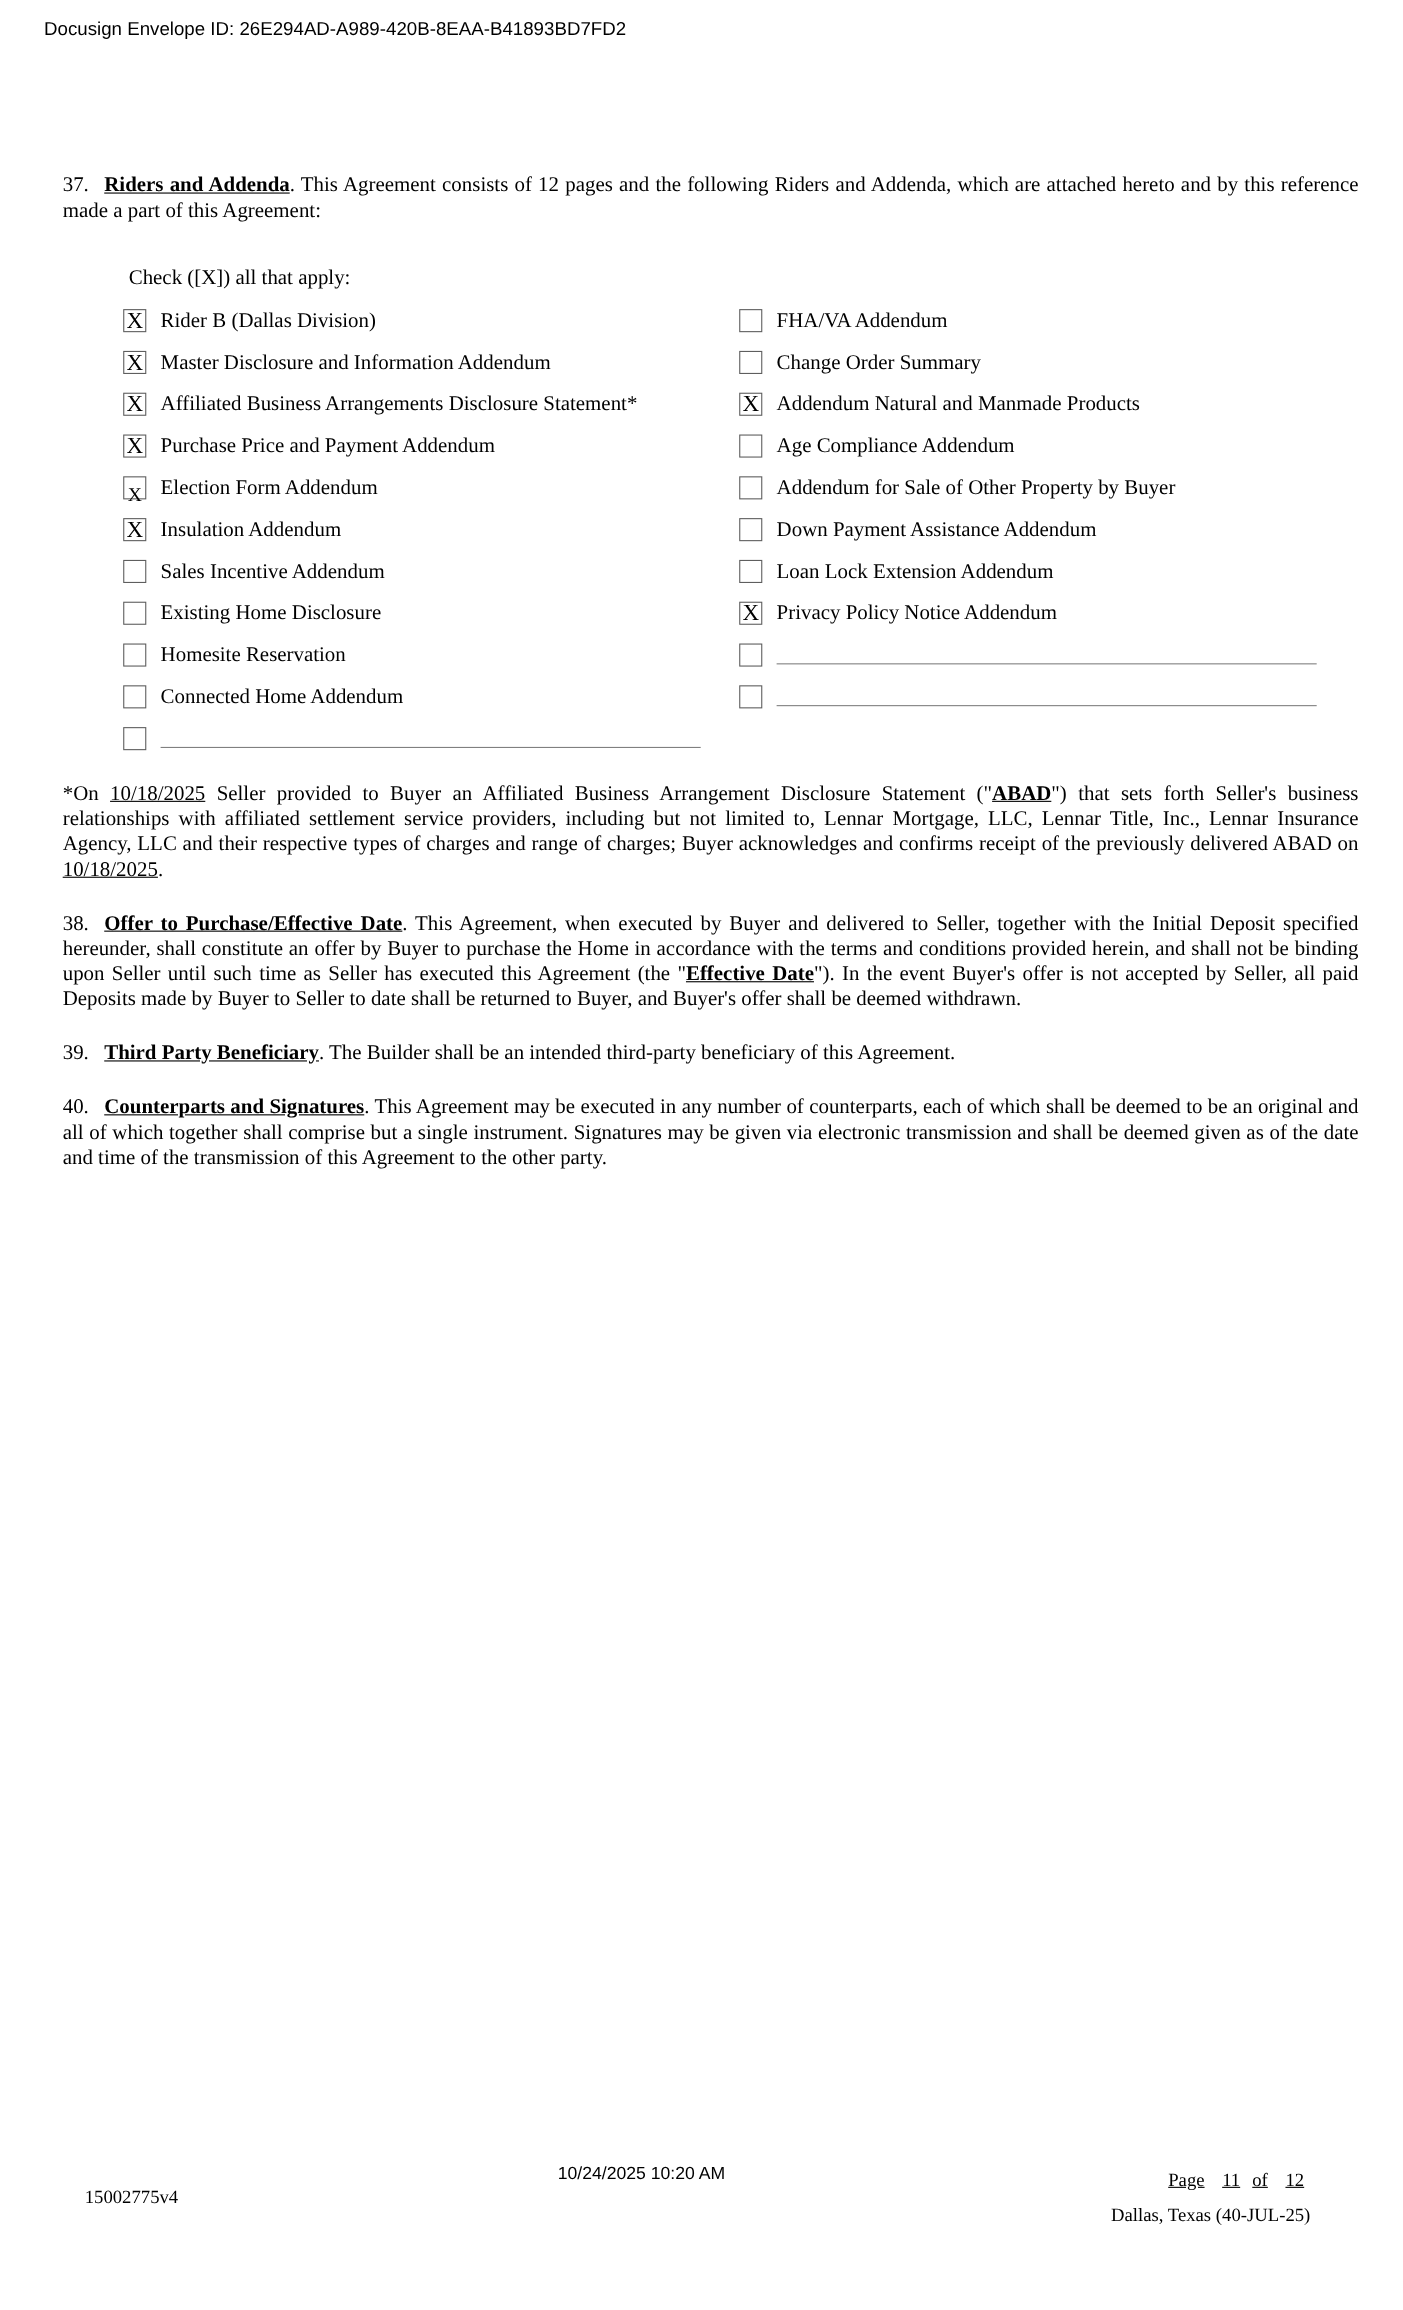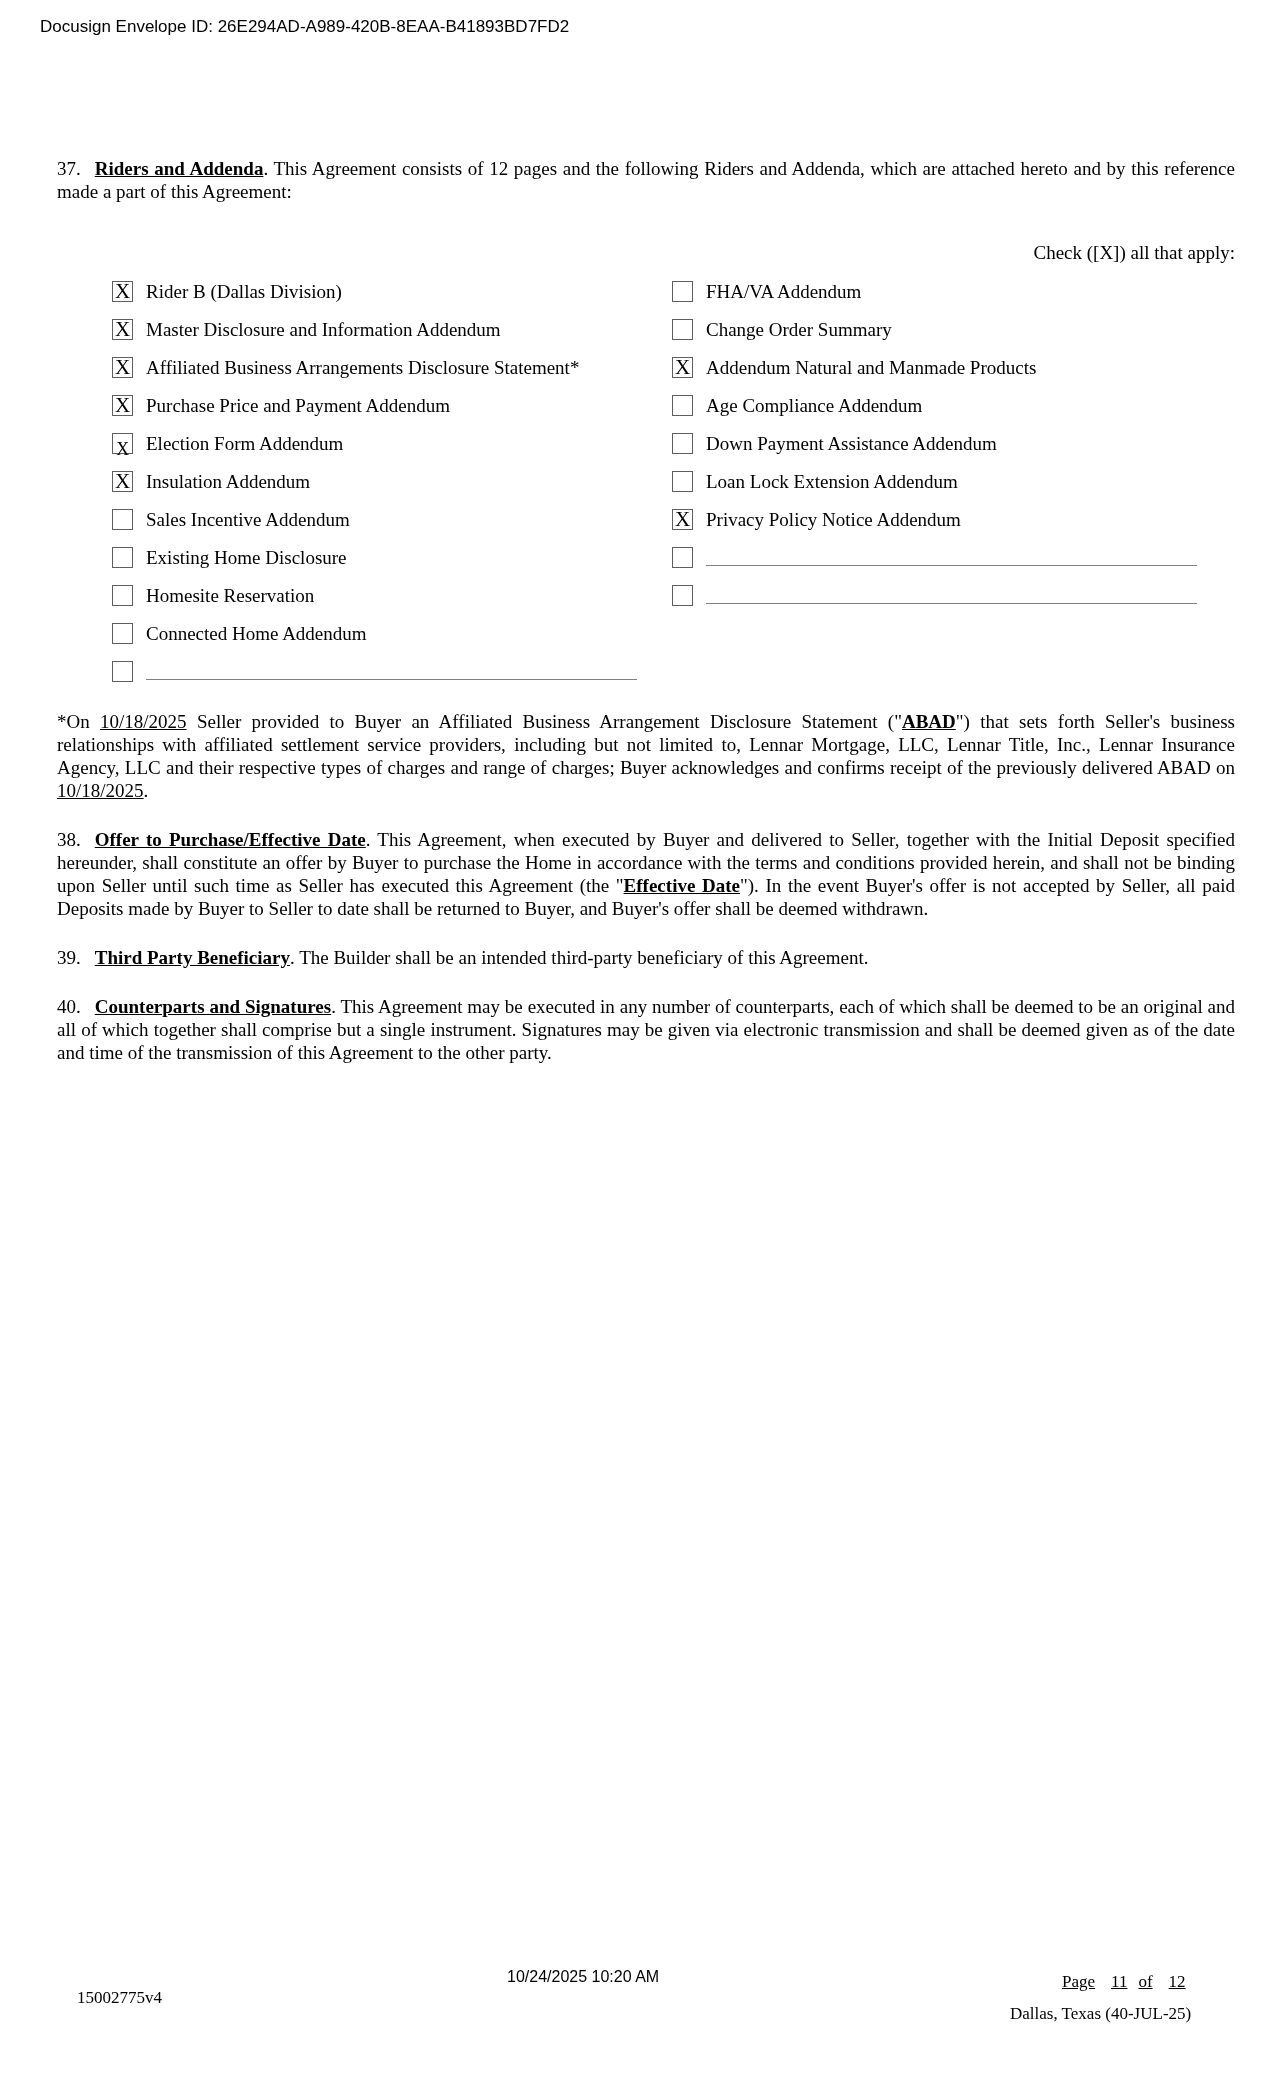--- a/index.html
+++ b/index.html
@@ -29,22 +29,22 @@
     font-size: 19px;
     line-height: 23px;
     text-align: justify;
   }
   p.section { margin: 0 0 26px 0; }
   .sec-num { padding-right: 14px; }
   .sec-title { font-weight: bold; text-decoration: underline; }
   .emph { font-weight: bold; text-decoration: underline; }
   .uline { text-decoration: underline; }
   .check-instruction {
-    margin: 38px 0 0 83px;
-    text-align: right;
+    margin: 38px 0 0 60px;
+    text-align: left;
   }
   .checkbox-area {
     display: flex;
     margin-top: 8px;
     margin-bottom: 20px;
     text-align: left;
   }
   .col-left { width: 615px; flex: none; }
   .col-right { flex: 1; }
   .check-row { display: flex; align-items: center; height: 38px; }
@@ -206,20 +206,26 @@
         <div class="check-row">
           <span class="cbox">
               <span class="xmark"></span>
             </span>
           <span class="cbox-label">Age Compliance Addendum</span>
         </div>
         <div class="check-row">
           <span class="cbox">
               <span class="xmark"></span>
             </span>
+          <span class="cbox-label">Addendum for Sale of Other Property by Buyer</span>
+        </div>
+        <div class="check-row">
+          <span class="cbox">
+              <span class="xmark"></span>
+            </span>
           <span class="cbox-label">Down Payment Assistance Addendum</span>
         </div>
         <div class="check-row">
           <span class="cbox">
               <span class="xmark"></span>
             </span>
           <span class="cbox-label">Loan Lock Extension Addendum</span>
         </div>
         <div class="check-row">
           <span class="cbox">

